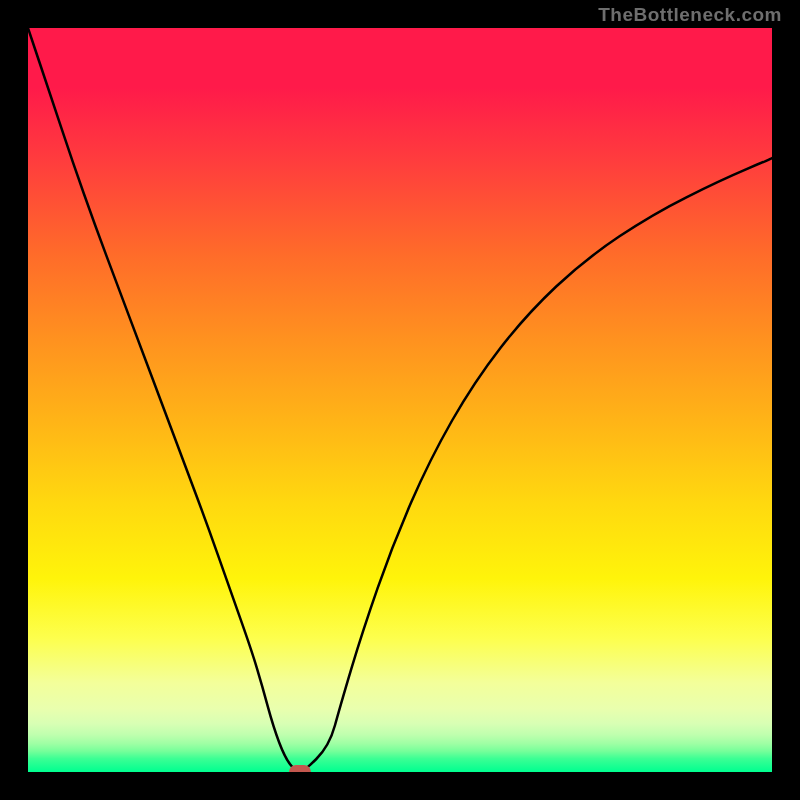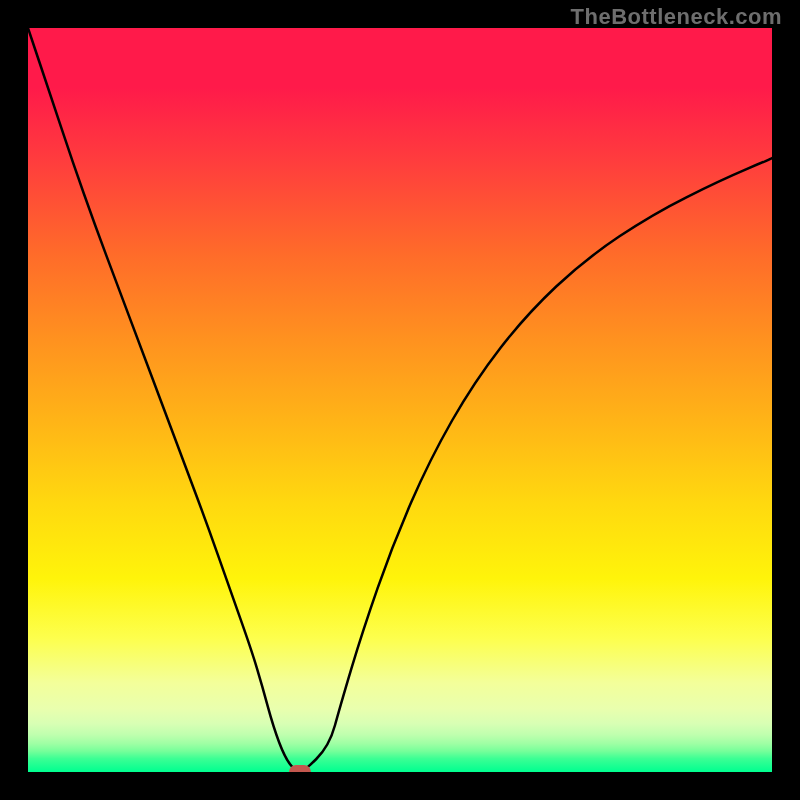--- a/index.html
+++ b/index.html
@@ -15,21 +15,21 @@
     position: relative;
     width: 800px;
     height: 800px;
     background: #000;
   }
   .watermark {
     position: absolute;
     top: 4px;
     right: 18px;
     color: #6e6e6e;
-    font-size: 22px;
+    font-size: 19px;
     font-weight: 600;
     letter-spacing: 0.5px;
     z-index: 30;
     user-select: none;
   }
   
   .plot {
     position: absolute;
     left: 28px;
     top: 28px;

